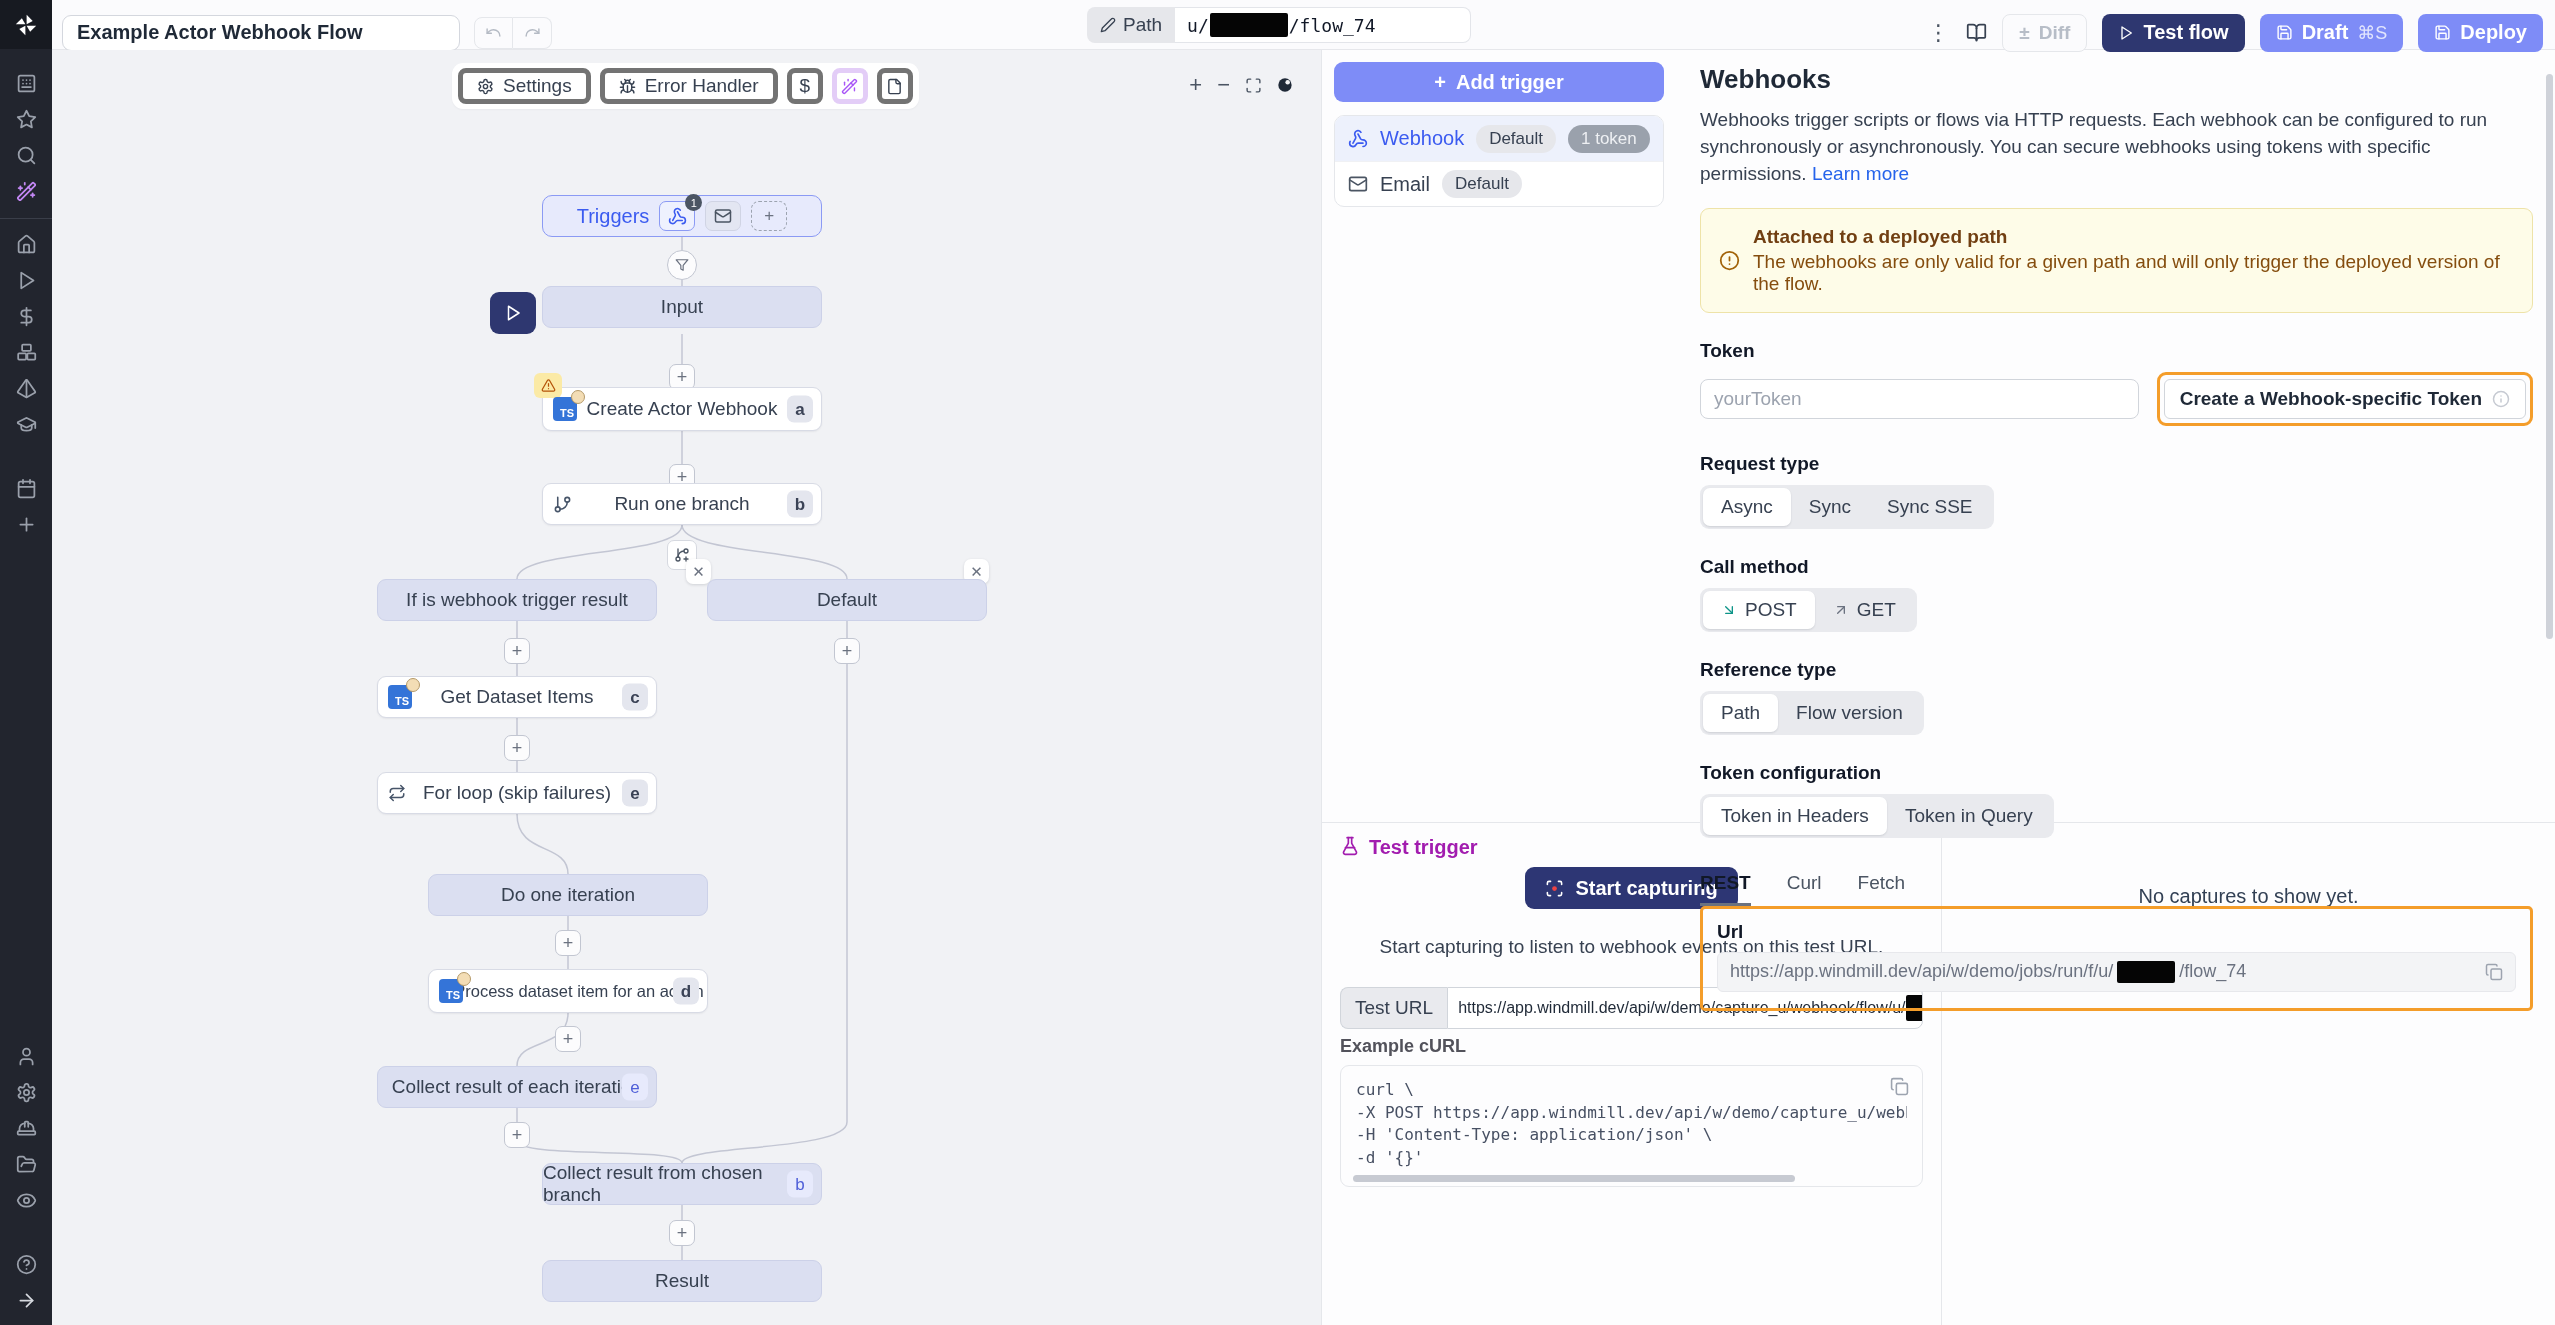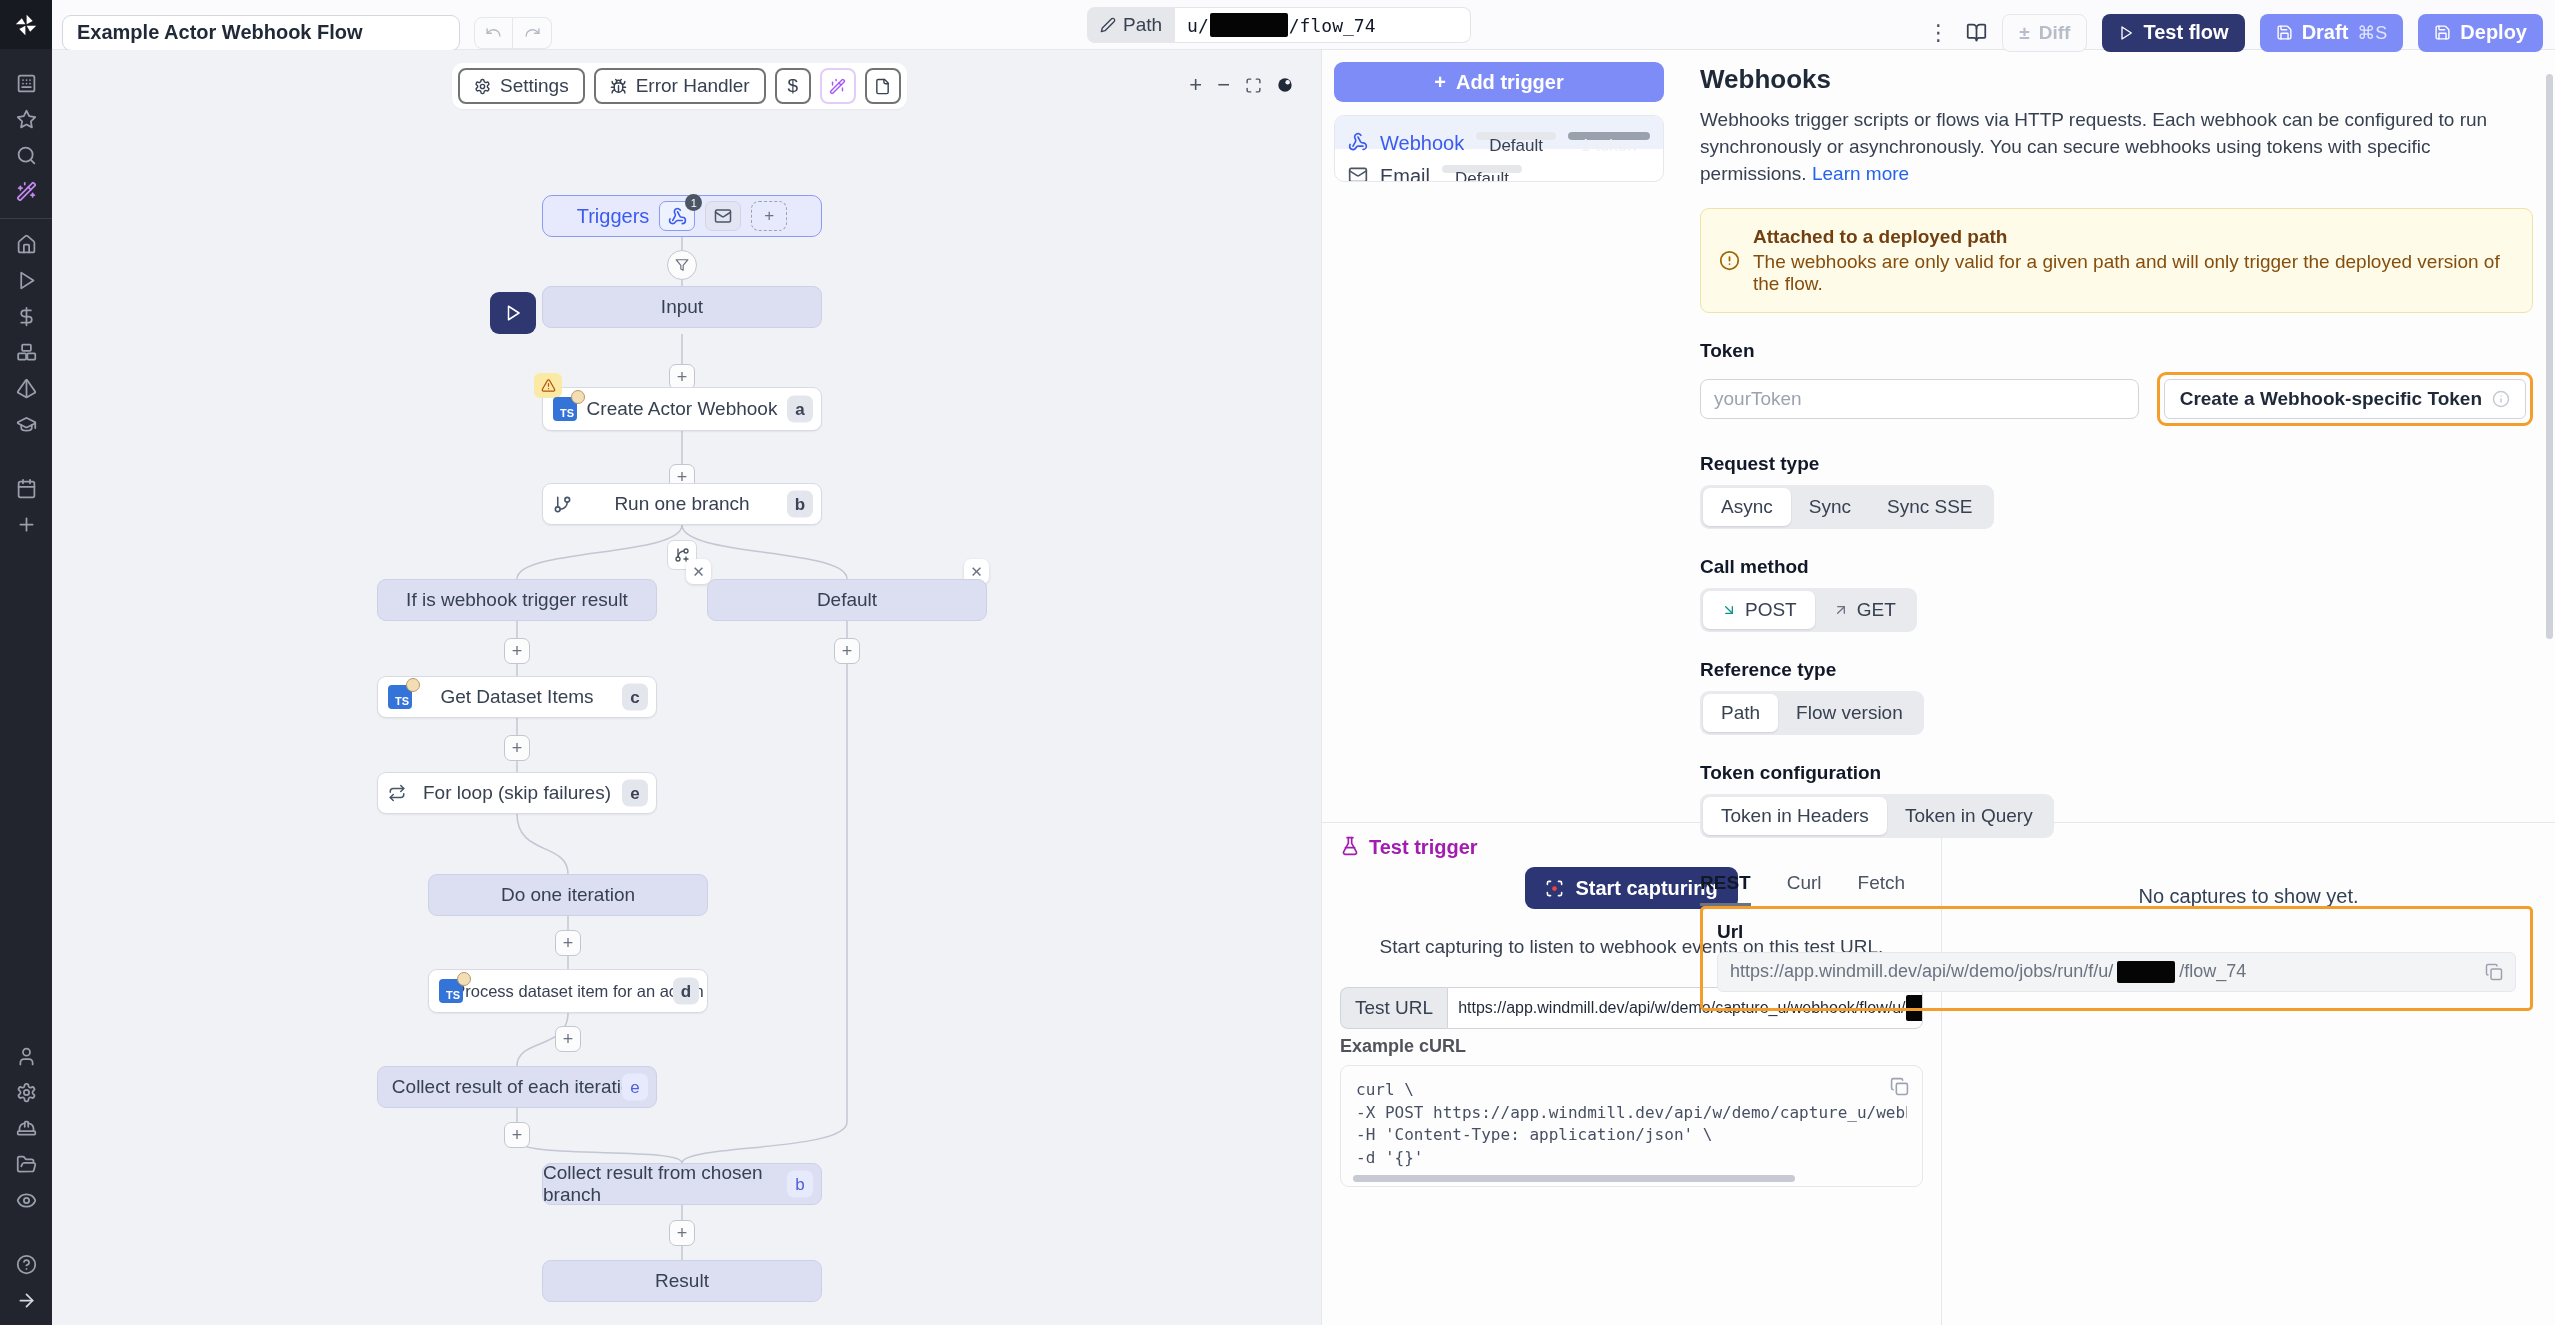--- a/index.html
+++ b/index.html
@@ -37,21 +37,21 @@
   .tb-btn.ghost{background:#fbfbfd;border:1px solid #e5e7eb;color:#b7bdc7;font-weight:600;font-size:19px}
   .tb-btn.navy{background:#2e3770;color:#fff}
   .tb-btn.indigo{background:#7e8cf7;color:#fff}
   .tb-shortcut{font-weight:500;color:rgba(255,255,255,.78);font-size:18px}
 
   
   .content{flex:1;display:flex;min-height:0}
   .canvas{width:1270px;background:#f1f2f5;position:relative;flex-shrink:0;border-right:1px solid #e5e7eb;overflow:hidden}
 
   .cv-toolbar{position:absolute;left:400px;top:13px;background:#fff;border-radius:11px;padding:5px 6px;display:flex;gap:9px;align-items:center;box-shadow:0 1px 2px rgba(20,25,40,.04)}
-  .cv-btn{height:36px;border:2px solid #737373;border-radius:8px;background:#fff;display:flex;align-items:center;gap:9px;padding:0 14px;font-size:19px;color:#374151;cursor:pointer;font-family:"Liberation Sans",sans-serif}
+  .cv-btn{height:36px;border:5px solid #737373;border-radius:8px;background:#fff;display:flex;align-items:center;gap:9px;padding:0 14px;font-size:19px;color:#374151;cursor:pointer;font-family:"Liberation Sans",sans-serif}
   .cv-btn.sq{width:36px;padding:0;justify-content:center}
   .cv-btn.wand{border-color:#e3cdf7;color:#a855f7}
   .zoomctl{position:absolute;right:28px;top:22px;display:flex;align-items:center;gap:15px;color:#4b5563}
   .zoomctl .zi{cursor:pointer;display:flex;align-items:center;font-size:22px}
 
   
   .edges{position:absolute;left:0;top:0;pointer-events:none}
   .node{position:absolute;width:280px;height:42px;border-radius:9px;display:flex;align-items:center;justify-content:center;font-size:19px;color:#374151;cursor:pointer}
   .node.white{background:#fff;border:1px solid #d8dbe5;box-shadow:0 1px 2px rgba(20,25,40,.06);height:44px}
   .node.lav{background:#dbdff1;border:1px solid #ccd1e8}
@@ -74,21 +74,21 @@
   .warnbadge{position:absolute;top:-15px;left:-9px;width:28px;height:25px;background:#fbeaa6;border-radius:6px;display:flex;align-items:center;justify-content:center;color:#b45309}
   .ts-icon{position:relative;width:24px;height:24px;background:#3474d8;border-radius:4px;color:#fff;font-size:11px;font-weight:700;display:flex;align-items:flex-end;justify-content:flex-end;padding:2px 3px}
   .ts-face{position:absolute;top:-7px;right:-8px;width:14px;height:14px;border-radius:50%;background:#f3ddb5;border:1px solid #b59a6a}
 
   
   .rightpane{flex:1;display:flex;flex-direction:column;background:#fdfdfe;min-width:0}
   .right-top{height:772px;display:flex;position:relative;flex-shrink:0}
   .trigger-col{width:352px;padding:12px 10px 0 12px;flex-shrink:0}
   .add-trigger{width:100%;height:40px;background:#7e8cf7;border:none;border-radius:9px;color:#fff;font-size:20px;font-weight:600;display:flex;align-items:center;justify-content:center;gap:10px;cursor:pointer;font-family:"Liberation Sans",sans-serif}
   .trigger-rows{margin-top:13px;border:1px solid #e5e7eb;border-radius:10px;overflow:hidden;background:#fff}
-  .trow{height:30px;display:flex;gap:12px;padding:16px 13px;cursor:pointer}
+  .trow{height:45px;display:flex;align-items:center;gap:12px;padding:1px 13px;cursor:pointer}
   .trow.sel{background:#edf1fc}
   .trow+.trow{border-top:1px solid #f0f1f4}
   .trow .tname{font-size:20px;color:#374151}
   .trow.sel .tname{color:#3b5bf0;font-weight:500}
   .pill{border-radius:999px;padding:4px 13px;font-size:17px;background:#e6e7eb;color:#374151}
   .pill.dark{background:#9aa1ac;color:#eef0f3}
 
   .webhook-detail{flex:1;padding:14px 22px 0 26px;min-width:0}
   .wd-title{font-size:26px;font-weight:600;color:#1f2937}
   .wd-desc{margin-top:12px;font-size:19px;color:#374151;line-height:1.42;max-width:860px}

